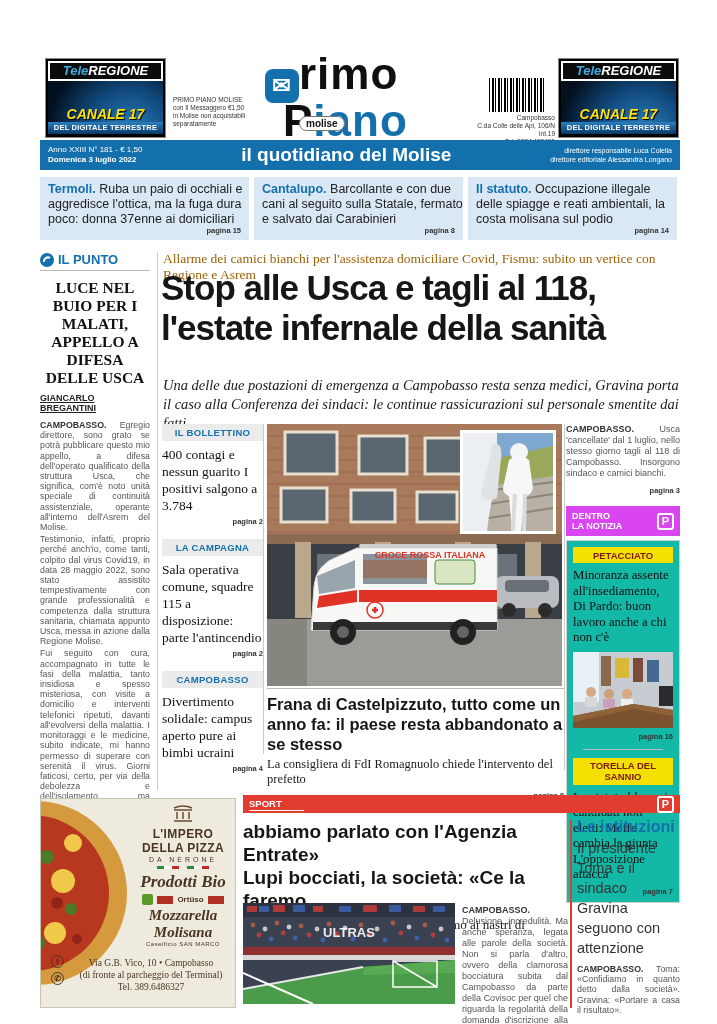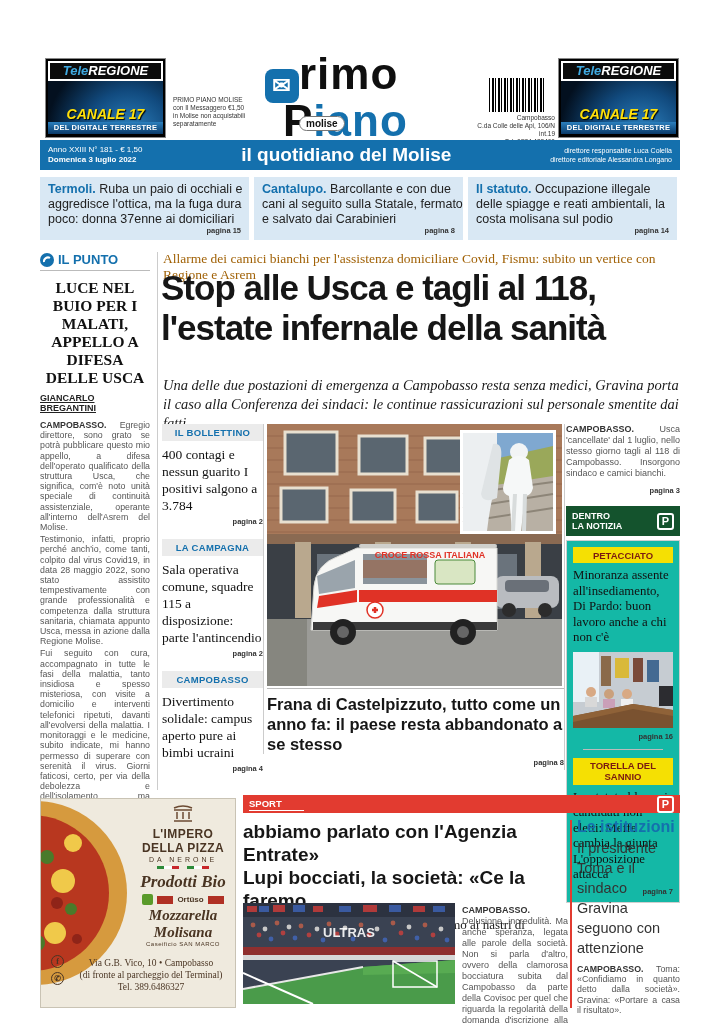--- a/index.html
+++ b/index.html
@@ -52,21 +52,21 @@
   .headline{font-size:35px;line-height:40px;font-weight:bold;letter-spacing:-1px;color:#161616;}
   .subhead{font-family:"Liberation Serif",serif;font-style:italic;font-size:14.5px;line-height:19px;color:#1a1a1a;}
   
   .brief{width:101px;margin-bottom:13px;}
   .brief-label{background:#ebebeb;color:#1470ad;font-weight:bold;font-size:9.5px;text-align:center;
                padding:3px 0;letter-spacing:.3px;margin-bottom:5px;}
   .brief-text{font-family:"Liberation Serif",serif;font-size:13.5px;line-height:17px;color:#111;}
   .brief .pagina{margin-top:3px;}
   
   .rightcol{left:566px;top:424px;width:114px;}
-  .graybox{background:#14532d;color:#fff;font-weight:bold;font-size:9px;line-height:10px;
+  .graybox{background:#d946ef;color:#fff;font-weight:bold;font-size:9px;line-height:10px;
            display:flex;align-items:center;justify-content:space-between;padding:5px 6px;box-sizing:border-box;}
   .plogo{width:17px;height:17px;border:2px solid #fff;border-radius:3px;display:flex;align-items:center;
          justify-content:center;font-weight:bold;font-size:11px;color:#fff;box-sizing:border-box;}
   .boxed{border:1px solid #cfcfcf;background:#14b8a6;box-sizing:border-box;padding:6px;}
   .ylabel{background:#f5e003;color:#7a1a12;font-weight:bold;font-size:9.5px;text-align:center;padding:2.5px 0;}
   .news-serif{font-family:"Liberation Serif",serif;font-size:12.8px;line-height:15.5px;color:#111;margin-top:5px;}
   .hr{border-top:1px solid #bbb;margin:8px 10px;}
   
   .frana-h{font-size:16.5px;font-weight:bold;line-height:20px;color:#161616;}
   .frana-sub{font-family:"Liberation Serif",serif;font-size:12.5px;color:#1a1a1a;margin-top:3px;}
@@ -285,20 +285,21 @@
         <path d="M226,20 q10,-2 8,14 l-4,40 q-14,6 -16,-4 Z" fill="#dfe3e5"></path>
         <circle cx="252" cy="28" r="9" fill="#f2f4f5"></circle>
         <path d="M242,36 q10,-8 20,0 l4,28 q-2,8 -8,8 l-4,35 h-9 l-3,-35 q-6,-2 -6,-8 Z" fill="#f6f8f8"></path>
         <path d="M248,70 l-2,37 M258,70 l-1,37" stroke="#d8dcdc" stroke-width="4"></path>
       </g>
     </svg>
   </div>
 
   <div class="abs" style="left:267px;top:688px;width:297px;border-top:1px solid #bbb;padding-top:5px;">
     <div class="frana-h">Frana di Castelpizzuto, tutto come un anno fa: il paese resta abbandonato a se stesso</div>
+    <div class="frana-sub">La consigliera di FdI Romagnuolo chiede l'intervento del prefetto</div>
     <div class="pagina" style="margin-top:4px;">pagina 8</div>
   </div>
 
   <div class="abs rightcol">
     <div class="bodytext" style="font-size:9px;line-height:11px;">
       <b>CAMPOBASSO.</b><span> Usca 'cancellate' dal 1 luglio, nello stesso giorno tagli al 118 di Campobasso. Insorgono sindaco e camici bianchi.</span>
       <div class="pagina" style="margin-top:6px;">pagina 3</div>
     </div>
     <div class="graybox" style="margin-top:10px;">
       <div>

